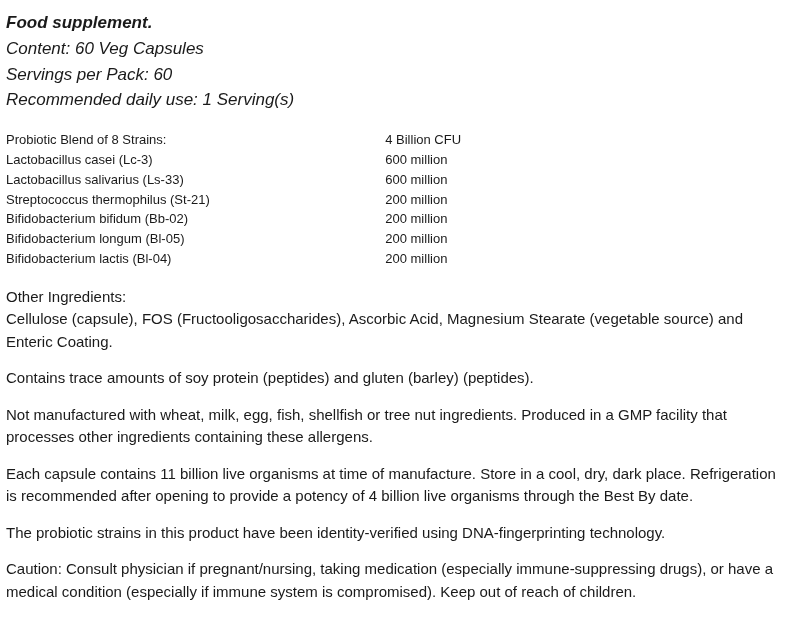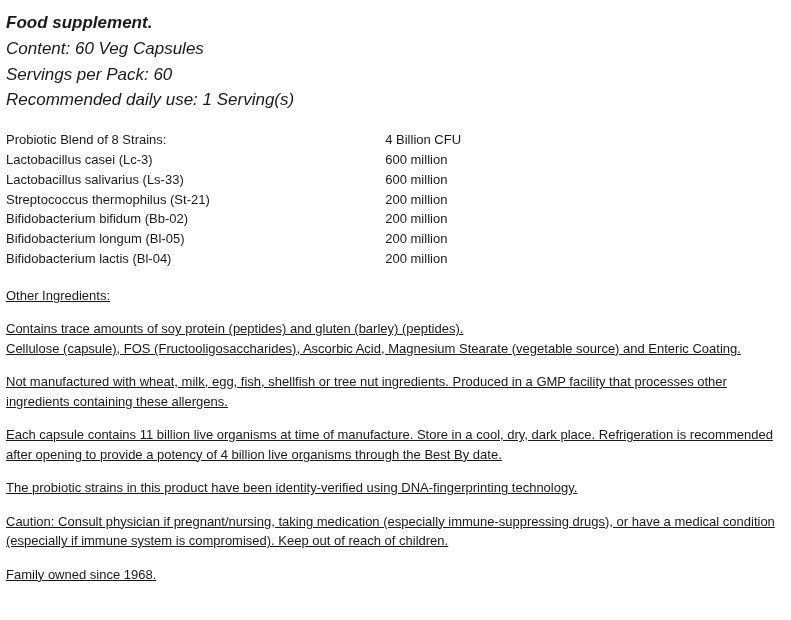--- a/index.html
+++ b/index.html
@@ -48,24 +48,23 @@
   }
   table.facts td.name {
     width: 378px;
   }
   table.facts td.amount {
     width: 240px;
   }
 
   .para {
     margin: 0 0 0 0;
-    font-size: 13px;
+    font-size: 15px;
     line-height: 1.5;
     max-width: 785px;
-    text-decoration: underline;
   }
   .para + .para {
     margin-top: 14px;
   }
   .tight-label {
     margin-bottom: 0;
   }
   .other-ing-list {
     margin-top: 2px;
   }
@@ -113,22 +112,22 @@
       <tr>
         <td class="name">Bifidobacterium lactis (Bl-04)</td>
         <td class="amount">200 million</td>
       </tr>
     </tbody>
   </table>
 
   <div class="spacer-16"></div>
 
   <div class="para tight-label">Other Ingredients:</div>
+  <div class="para other-ing-list" style="margin-top:0;">Cellulose (capsule), FOS (Fructooligosaccharides), Ascorbic Acid, Magnesium Stearate (vegetable source) and Enteric Coating.</div>
+
   <div class="para">Contains trace amounts of soy protein (peptides) and gluten (barley) (peptides).</div>
-
-  <div class="para other-ing-list" style="margin-top:0;">Cellulose (capsule), FOS (Fructooligosaccharides), Ascorbic Acid, Magnesium Stearate (vegetable source) and Enteric Coating.</div>
   <div class="para">Not manufactured with wheat, milk, egg, fish, shellfish or tree nut ingredients. Produced in a GMP facility that processes other ingredients containing these allergens.</div>
   <div class="para">Each capsule contains 11 billion live organisms at time of manufacture. Store in a cool, dry, dark place. Refrigeration is recommended after opening to provide a potency of 4 billion live organisms through the Best By date.</div>
   <div class="para">The probiotic strains in this product have been identity-verified using DNA-fingerprinting technology.</div>
   <div class="para">Caution: Consult physician if pregnant/nursing, taking medication (especially immune-suppressing drugs), or have a medical condition (especially if immune system is compromised). Keep out of reach of children.</div>
   <div class="para">Family owned since 1968.</div>
 
 </div>
 
 </body></html>

